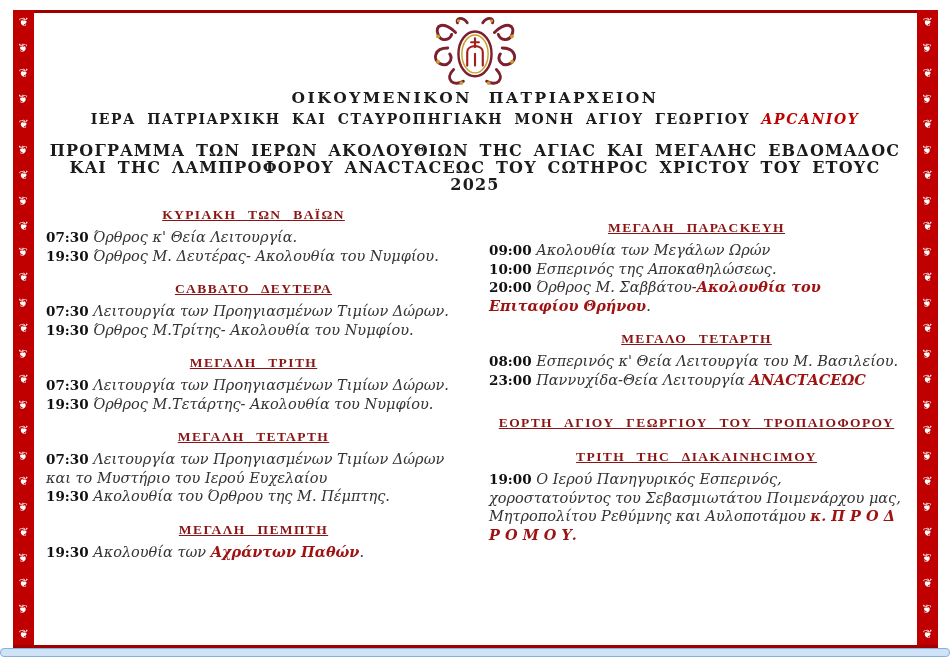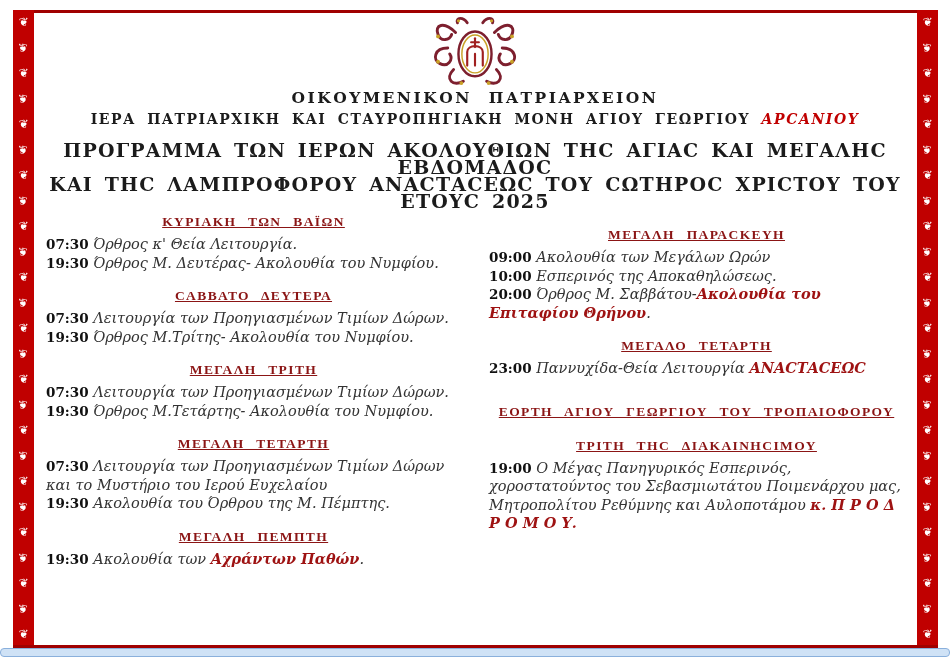--- a/index.html
+++ b/index.html
@@ -22,24 +22,24 @@
   .scrollbar{
     position:absolute;left:0;right:0;bottom:0;height:7px;background:#cfe2f6;
     border:1px solid #8ab0dc;border-radius:4px;
   }
   
   .content{position:absolute;left:46px;right:46px;top:13px;text-align:center}
   .emblem{margin:2px auto 0 auto;width:100px;height:72px}
   .title-1{font-size:15.5px;font-weight:bold;letter-spacing:2.5px;word-spacing:9px;color:#1b1b1b;margin-top:1px}
   .title-2{font-size:14px;font-weight:bold;letter-spacing:1.6px;word-spacing:5px;color:#1b1b1b;margin-top:4px}
   .title-2 .red-it{color:#c00000;font-style:italic}
-  .subtitle{font-size:19px;font-weight:bold;letter-spacing:1.2px;word-spacing:4px;color:#1b1b1b;line-height:17px}
+  .subtitle{font-size:16px;font-weight:bold;letter-spacing:1.2px;word-spacing:4px;color:#1b1b1b;line-height:17px}
   .subtitle.first{margin-top:15px}
   
-  .columns{display:flex;gap:28px;margin-top:4px;text-align:left}
+  .columns{display:flex;gap:28px;margin-top:14px;text-align:left}
   .col{flex:1;min-width:0}
   .col.right{padding-top:13px}
   .sec{margin-bottom:16px}
   .sec-h{
     text-align:center;color:#8b1515;font-weight:bold;font-size:13.5px;
     letter-spacing:1.4px;word-spacing:7px;text-decoration:underline;
     font-family:"Liberation Serif",serif;margin-bottom:5px;
   }
   .sec-h.standalone{margin-top:26px;margin-bottom:18px}
   .entry{font-size:14.5px;line-height:18.5px;font-style:italic;color:#333333}
@@ -187,27 +187,28 @@
 
       <div class="sec">
         <div class="sec-h">ΜΕΓΑΛΗ ΠΑΡΑCΚΕΥΗ</div>
         <div class="entry"><span class="time">09:00</span><span> Ακολουθία των Μεγάλων Ωρών</span></div>
         <div class="entry"><span class="time">10:00</span><span> Εσπερινός της Αποκαθηλώσεως.</span></div>
         <div class="entry"><span class="time">20:00</span><span> Όρθρος Μ. Σαββάτου-</span><span class="red-bold">Ακολουθία του Επιταφίου Θρήνου</span><span>.</span></div>
       </div>
 
       <div class="sec">
         <div class="sec-h">ΜΕΓΑΛΟ ΤΕΤΑΡΤΗ</div>
+        <div class="entry"><span class="time">08:00</span><span> Εσπερινός κ' Θεία Λειτουργία του Μ. Βασιλείου.</span></div>
         <div class="entry"><span class="time">23:00</span><span> Παννυχίδα-Θεία Λειτουργία </span><span class="red-bold">ΑΝΑCΤΑCΕΩC</span><span></span></div>
       </div>
 
       <div class="sec-h standalone">ΕΟΡΤΗ ΑΓΙΟΥ ΓΕΩΡΓΙΟΥ ΤΟΥ ΤΡΟΠΑΙΟΦΟΡΟΥ</div>
 
       <div class="sec">
         <div class="sec-h">ΤΡΙΤΗ ΤΗC ΔΙΑΚΑΙΝΗCΙΜΟΥ</div>
-        <div class="entry"><span class="time">19:00</span><span> Ο Μέγας Πανηγυρικός Εσπερινός, χοροστατούντος του Σεβασμιωτάτου Ποιμενάρχου μας, Μητροπολίτου Ρεθύμνης και Αυλοποτάμου </span><span class="red-bold">κ. Π Ρ Ο Δ Ρ Ο Μ Ο Υ.</span><span></span></div>
+        <div class="entry"><span class="time">19:00</span><span> Ο Ιερού Πανηγυρικός Εσπερινός, χοροστατούντος του Σεβασμιωτάτου Ποιμενάρχου μας, Μητροπολίτου Ρεθύμνης και Αυλοποτάμου </span><span class="red-bold">κ. Π Ρ Ο Δ Ρ Ο Μ Ο Υ.</span><span></span></div>
       </div>
 
 
     </div>
   </div>
 
 </div>
 
 </body></html>

